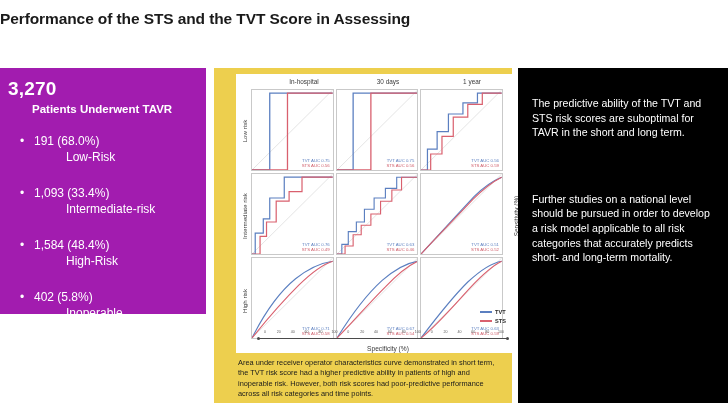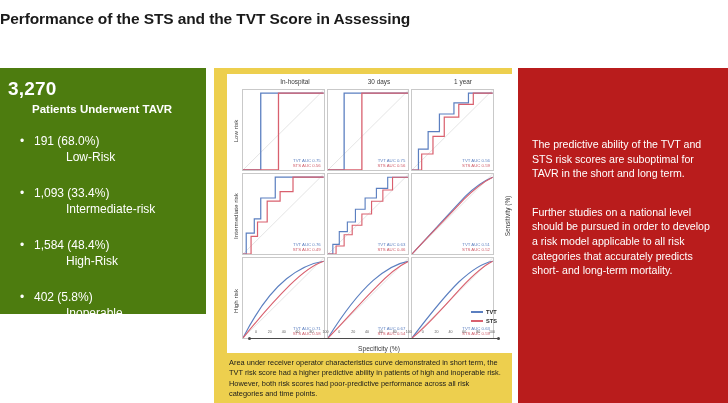--- a/index.html
+++ b/index.html
@@ -28,21 +28,21 @@
     letter-spacing: -0.1px;
   }
   .title-line { display: block; }
 
   
   .left-panel {
     position: absolute;
     left: 0; top: 68px;
     width: 206px;
     height: 246px;
-    background: #4d7c0f;
+    background: #a21caf;
     color: #ffffff;
     box-sizing: border-box;
     padding: 10px 10px 0 8px;
   }
   .big-number {
     font-size: 19px;
     font-weight: bold;
     line-height: 22px;
     letter-spacing: 0.2px;
   }
@@ -74,21 +74,21 @@
   .risk-label { display: block; margin-left: 32px; }
 
   
   .figure-card {
     position: absolute;
     left: 214px; top: 68px;
     width: 298px;
     height: 335px;
     background: #edcf4e;
     box-sizing: border-box;
-    padding: 6px 6px 0 13px;
+    padding: 6px 6px 0 22px;
   }
   .figure-white {
     position: relative;
     width: 286px;
     height: 279px;
     background: #ffffff;
     box-sizing: border-box;
   }
   .figure-caption {
     color: #1a1a1a;
@@ -257,30 +257,30 @@
     color: #2a2a2a;
     font-weight: bold;
   }
 
   
   .right-panel {
     position: absolute;
     left: 518px; top: 68px;
     width: 210px;
     height: 335px;
-    background: #b91c1c;
+    background: #000000;
     color: #ffffff;
     box-sizing: border-box;
-    padding: 69px 14px 0 14px;
+    padding: 28px 14px 0 14px;
   }
   .right-para {
     font-size: 10.6px;
     line-height: 14.6px;
   }
-  .right-para.second { margin-top: 24px; }
+  .right-para.second { margin-top: 52px; }
 </style>
 </head>
 <body>
 
 <div class="title-block">
   <span class="title-line">Performance of the STS and the TVT Score in Assessing</span>
 </div>
 
 <div class="left-panel">
   <div class="big-number">3,270</div>

